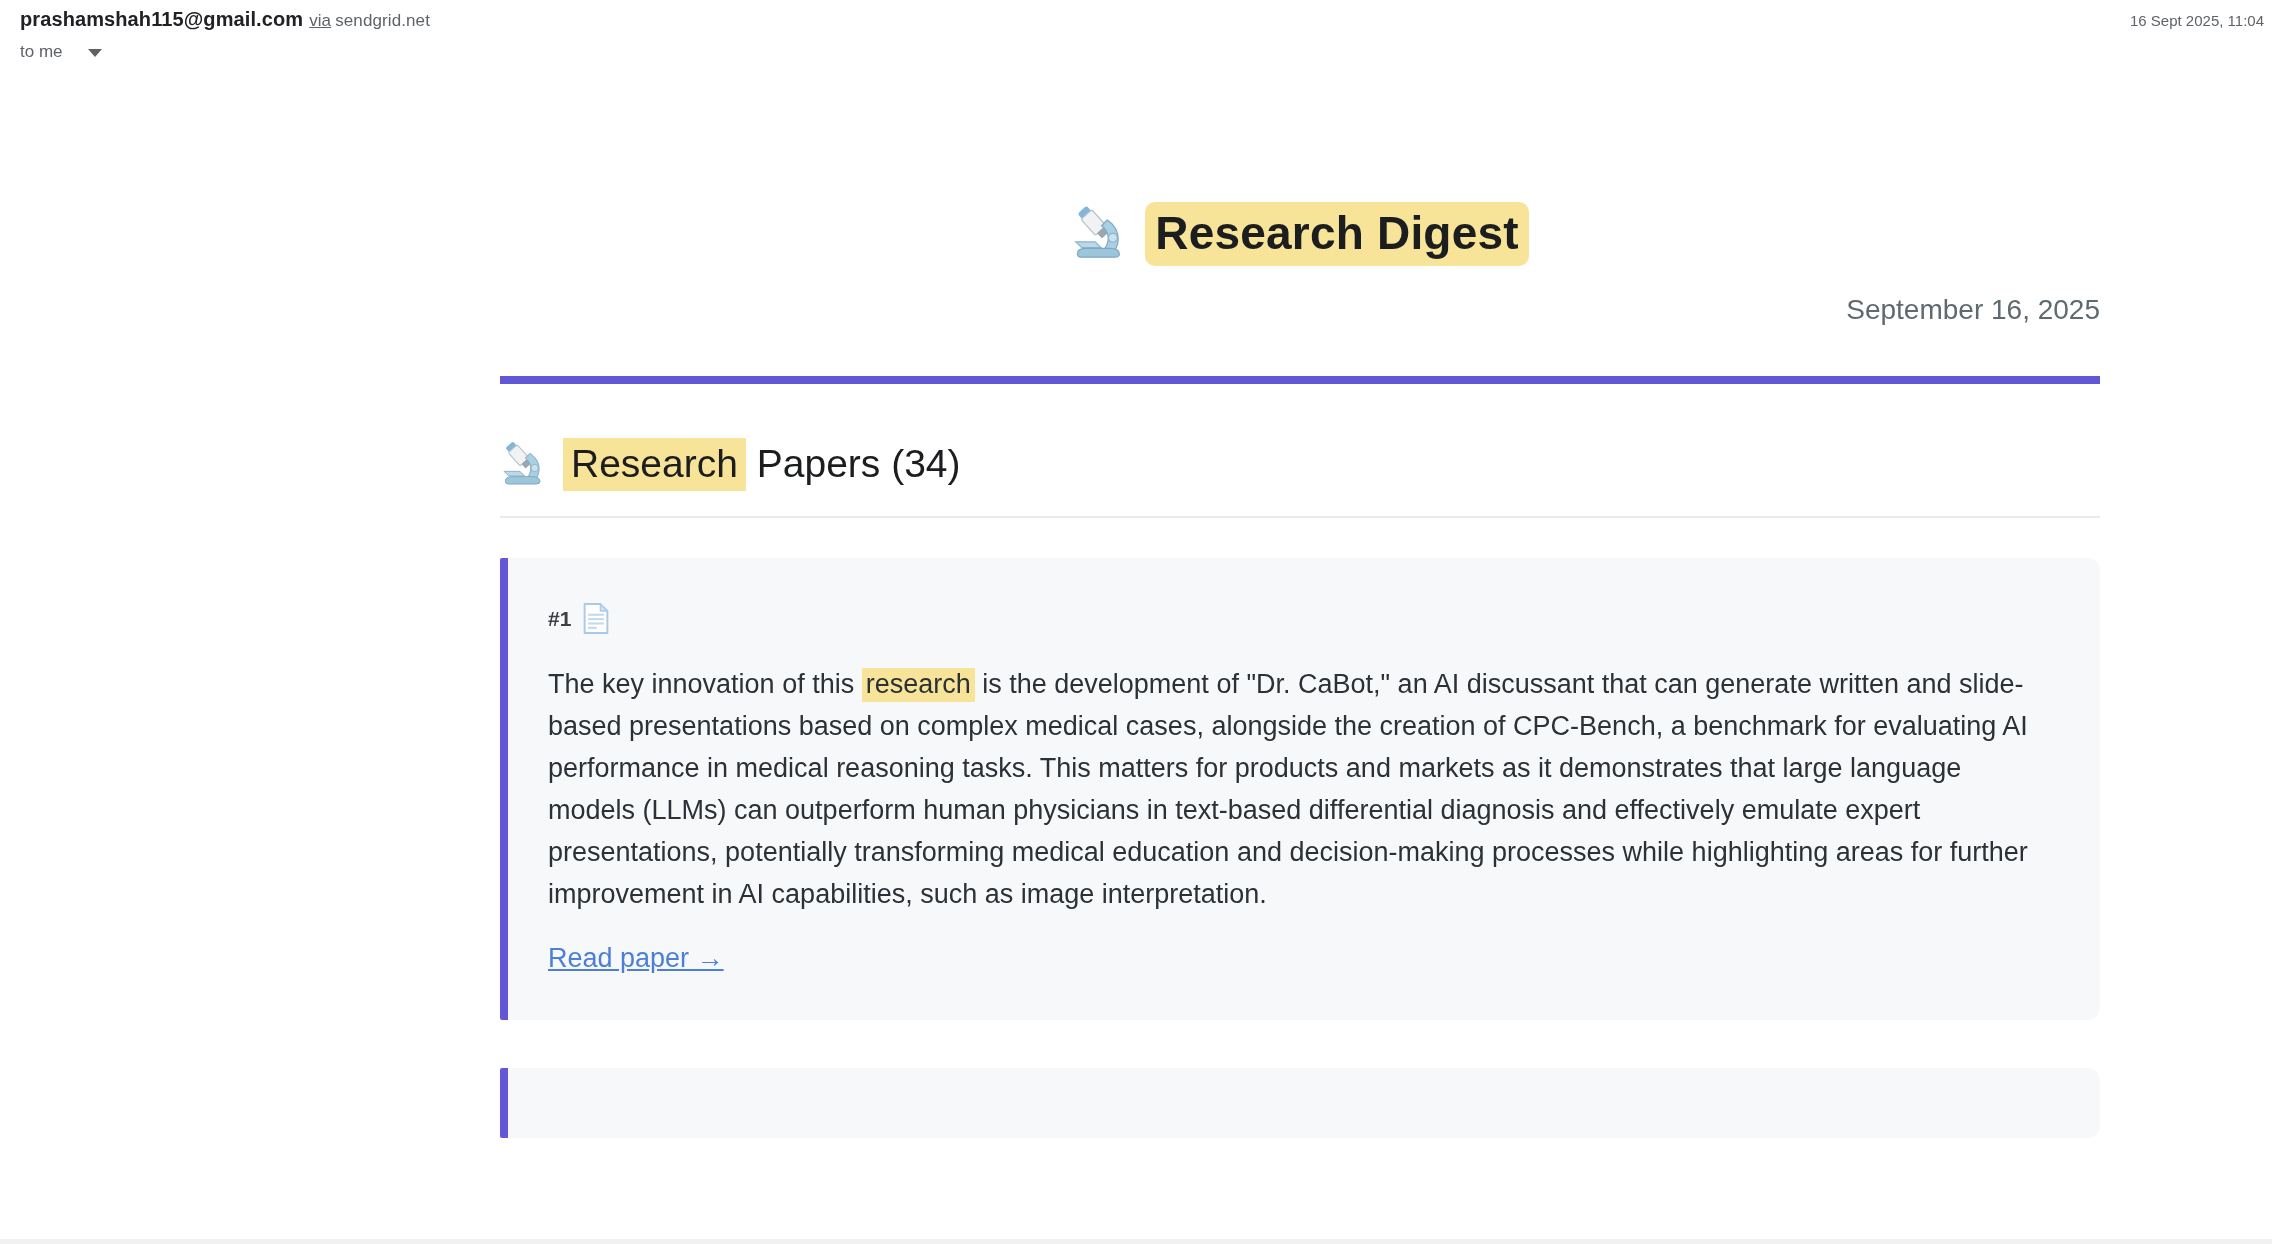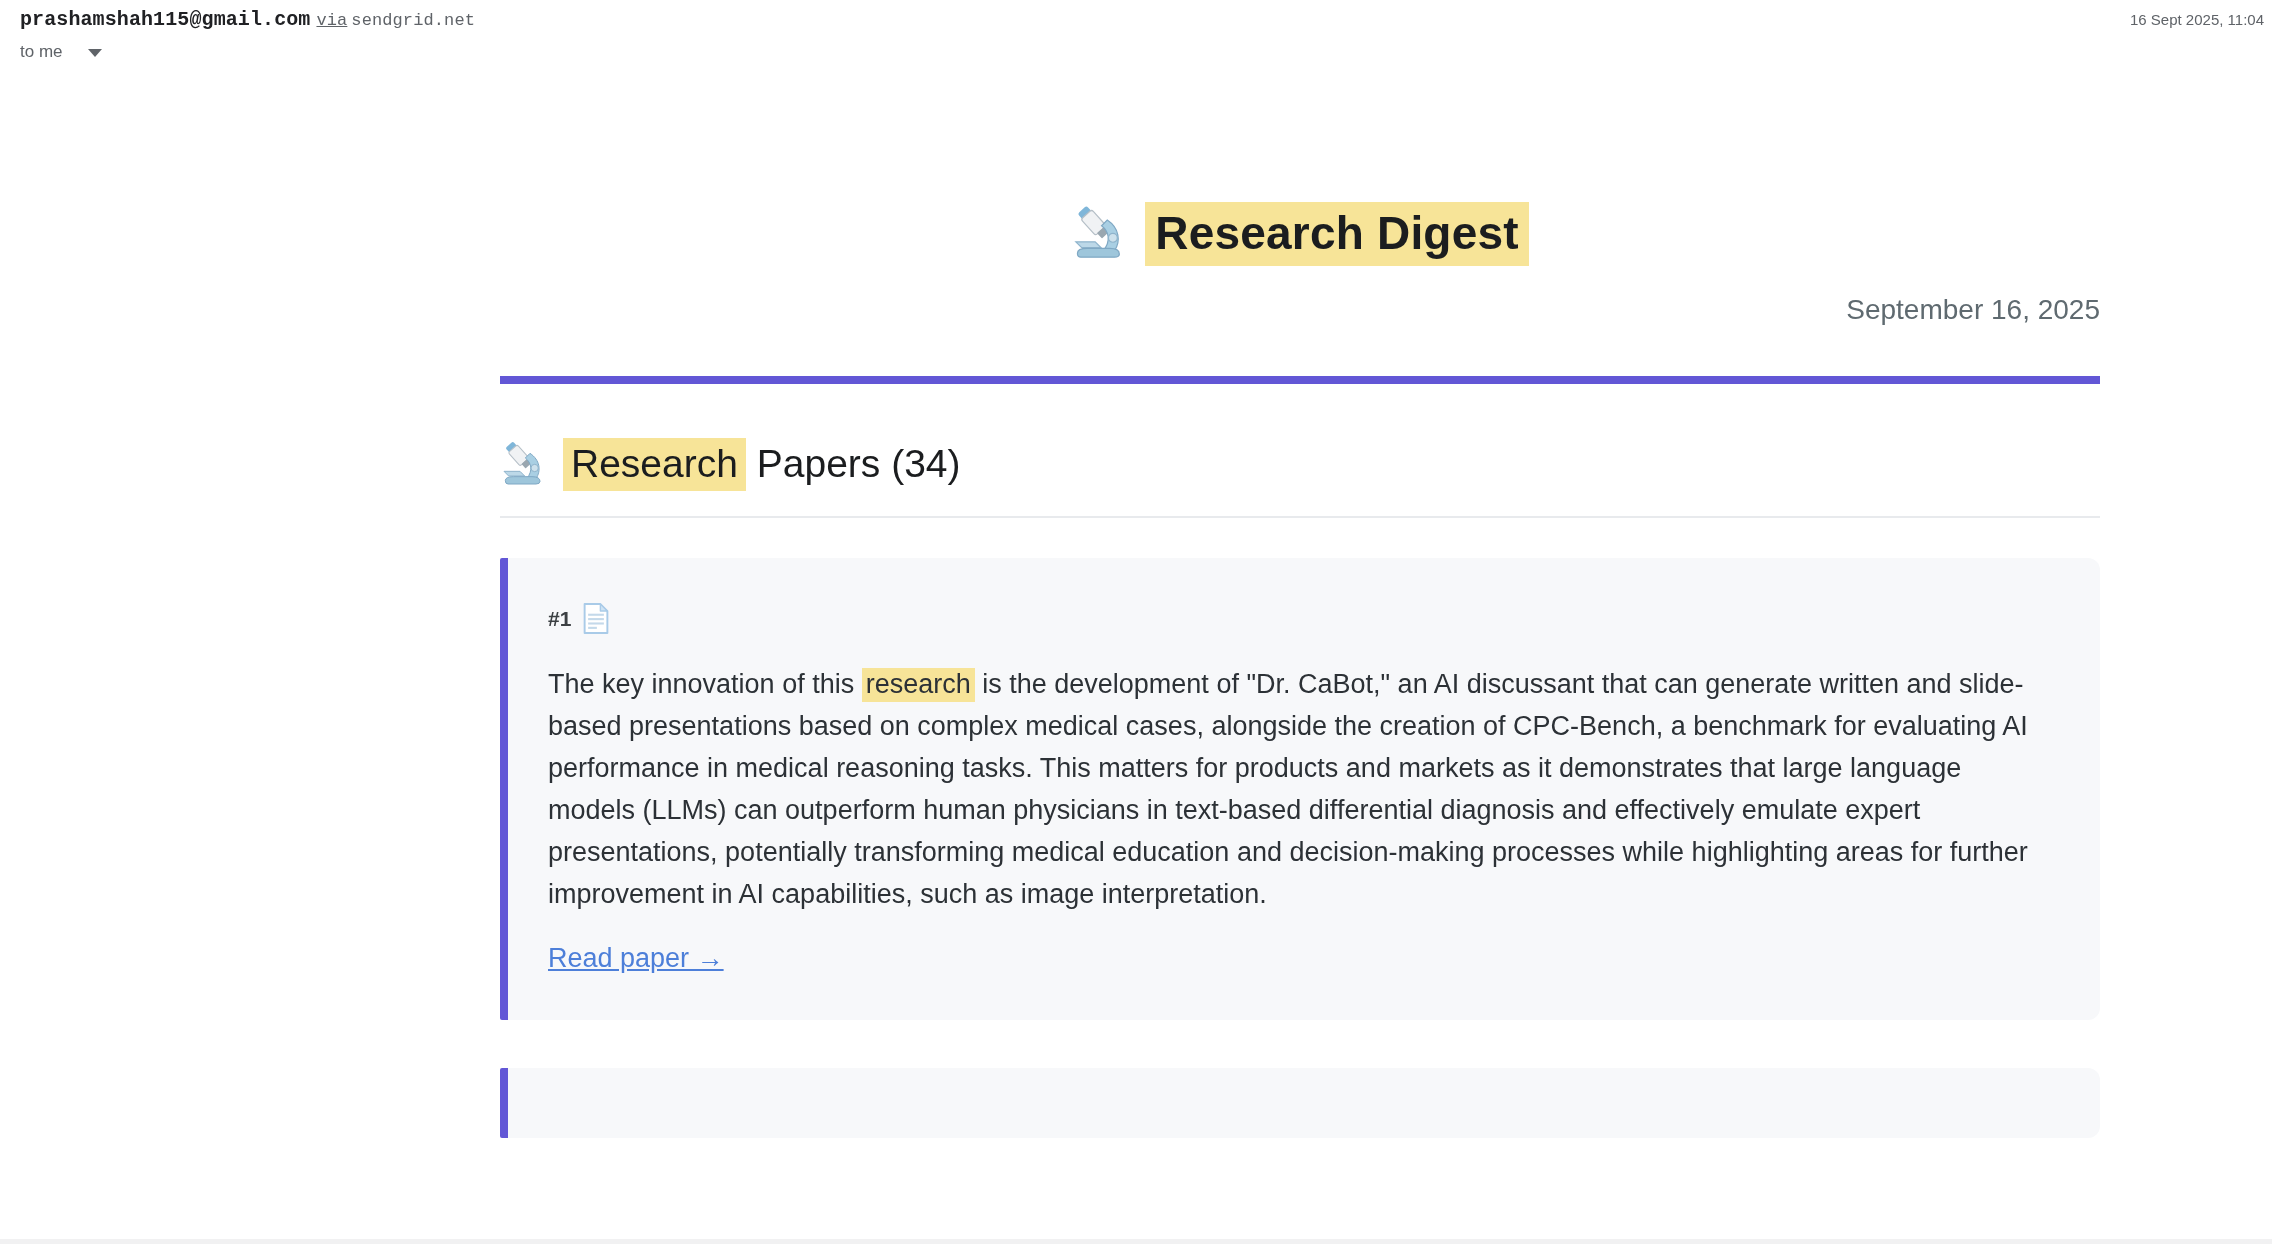--- a/index.html
+++ b/index.html
@@ -15,32 +15,32 @@
   html,body{width:2272px;height:1244px;overflow:hidden;}
   body{
     background:#ffffff;
     font-family:"Liberation Sans", sans-serif;
     color:var(--txt-dark);
     position:relative;
   }
   
   .msg-header{padding:8px 6px 0 20px;}
   .header-row1{display:flex;justify-content:space-between;align-items:baseline;}
-  .sender-line{font-size:20px;color:#202124;letter-spacing:.1px;font-family:Liberation Mono, monospace;}
+  .sender-line{font-size:20px;color:#202124;letter-spacing:.1px;}
   .sender-name{font-weight:bold;}
   .via-word{font-size:17px;color:var(--txt-gray);text-decoration:underline;margin-left:6px;}
   .via-domain{font-size:17px;color:var(--txt-gray);margin-left:4px;}
   .timestamp{font-size:15px;color:var(--txt-gray);white-space:nowrap;padding-right:2px;text-align:right;}
   .recipient-row{margin-top:11px;display:flex;align-items:center;gap:25px;font-size:17px;color:var(--txt-gray);background:none;border:none;cursor:pointer;font-family:inherit;}
   .caret-down{width:0;height:0;border-left:7px solid transparent;border-right:7px solid transparent;border-top:8px solid #5f6368;margin-top:2px;}
   
   .email-container{margin-left:500px;width:1600px;}
   .digest-title-row{display:flex;align-items:center;justify-content:center;gap:16px;margin-top:142px;}
   .digest-title-row h1{font-size:46px;font-weight:bold;color:#1b1d1f;letter-spacing:.2px;}
-  .digest-title-row h1 .hl{background:var(--hl);padding:5px 10px 7px;}
+  .digest-title-row h1 .hl{background:var(--hl);padding:5px 10px 7px;border-radius:10px;}
   .digest-date{text-align:right;font-size:28px;color:#5f6a70;margin-top:32px;}
   .accent-divider{height:8px;background:var(--accent);margin-top:50px;}
   .section-heading-row{display:flex;align-items:center;gap:15px;margin-top:56px;}
   .section-heading-row h2{font-size:39px;font-weight:normal;color:#1b1d1f;white-space:pre-wrap;}
   .section-heading-row h2 .hl{background:var(--hl);padding:4px 8px 6px;}
   .thin-divider{height:2px;background:#e8eaed;margin-top:28px;}
   
   .paper-card{
     margin-top:40px;
     background:var(--card-bg);

